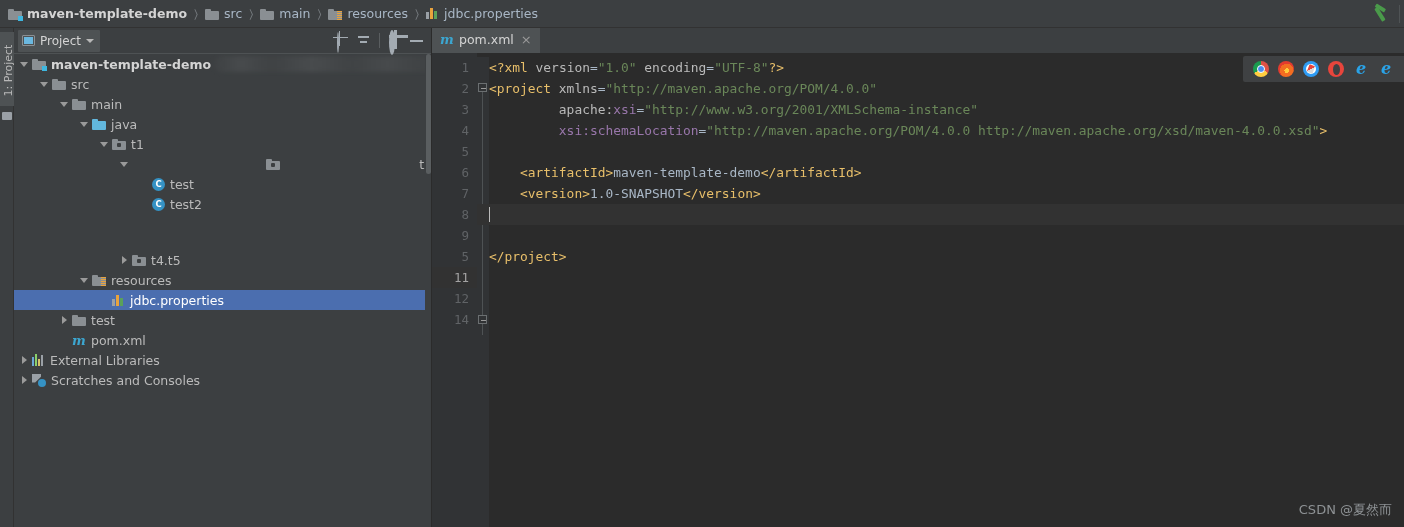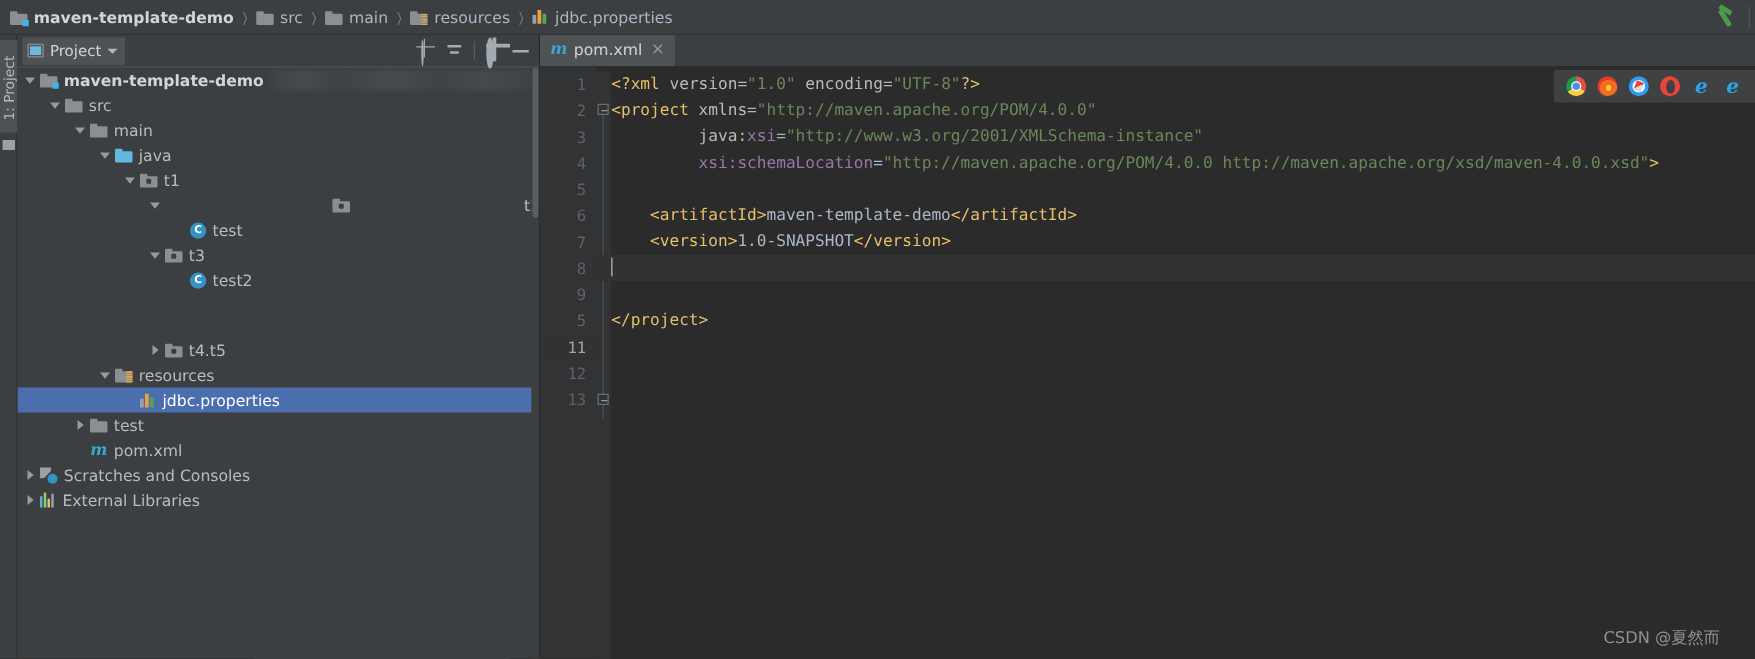--- a/index.html
+++ b/index.html
@@ -204,21 +204,21 @@
   .bico-chrome::after { content:""; position:absolute; left:4px; top:4px; width:8px; height:8px; background:#4a8ef0; border-radius:50%; border:1px solid #fff; box-sizing:border-box;}
   .bico-firefox { background: radial-gradient(circle at 55% 60%, #ffcb3a 0 18%, #f36d21 18% 52%, #e43b2e 52% 100%); }
   .bico-safari { background: #2f9cf4; }
   .bico-safari::after { content:""; position:absolute; left:3px; top:3px; width:10px; height:10px; background:#fff; border-radius:50%; }
   .bico-safari::before { content:""; position:absolute; left:5px; top:4px; width:6px; height:8px; background:linear-gradient(135deg,#e8453c 50%,#d8d8d8 50%); z-index:2; border-radius:1px; transform:rotate(20deg); }
   .bico-opera { background: #e8453c; }
   .bico-opera::after { content:""; position:absolute; left:4.5px; top:2.5px; width:7px; height:11px; background:#3f4143; border-radius:50%; }
   .bico-ie { background: transparent; color: #2aa3e8; font-family: "DejaVu Serif", serif; font-style: italic; font-weight: bold; font-size: 16px; line-height: 16px; text-align: center; }
 
   .watermark {
-    position: absolute; right: 28px; bottom: 8px;
+    position: absolute; right: 12px; bottom: 8px;
     font-size: 13px; color: #8e9295; font-family: "DejaVu Sans", sans-serif;
   }
 </style>
 </head>
 <body>
 
 <div class="app">
 
   <div class="navbar">
     <div id="crumbs" style="display:flex;align-items:center;">
@@ -349,29 +349,20 @@
             <span class="p-body"></span>
             <span class="p-dot"></span>
           </span>
           <span class="node-label">t2</span>
         </div>
         <div class="tree-row" style="padding-left: 126px;">
           <span class="arrow none"></span>
           <span class="icn icn-class">C</span>
           <span class="node-label">test</span>
         </div>
-        <div class="tree-row" style="padding-left: 106px;">
-          <span class="arrow down"></span>
-          <span class="icn icn-pkg">
-            <span class="p-tab"></span>
-            <span class="p-body"></span>
-            <span class="p-dot"></span>
-          </span>
-          <span class="node-label">t3</span>
-        </div>
         <div class="tree-row" style="padding-left: 126px;">
           <span class="arrow none"></span>
           <span class="icn icn-class">C</span>
           <span class="node-label">test2</span>
         </div>
         <div class="tree-row" style="padding-left: 106px; margin-top: 36px;">
           <span class="arrow right"></span>
           <span class="icn icn-pkg">
             <span class="p-tab"></span>
             <span class="p-body"></span>
@@ -402,38 +393,38 @@
           <span class="icn icn-folder">
             <span class="f-tab"></span>
             <span class="f-body"></span>
           </span>
           <span class="node-label">test</span>
         </div>
         <div class="tree-row" style="padding-left: 46px;">
           <span class="arrow none"></span>
           <span class="icn icn-maven">m</span>
           <span class="node-label">pom.xml</span>
-        </div>
-        <div class="tree-row" style="padding-left: 6px;">
-          <span class="arrow right"></span>
-          <span class="icn icn-scratch">
-            <span class="s-pen"></span>
-            <span class="s-clock"></span>
-          </span>
-          <span class="node-label">Scratches and Consoles</span>
         </div>
         <div class="tree-row" style="padding-left: 6px;">
           <span class="arrow right"></span>
           <span class="icn icn-lib">
             <i></i>
             <i></i>
             <i></i>
             <i></i>
           </span>
           <span class="node-label">External Libraries</span>
+        </div>
+        <div class="tree-row" style="padding-left: 6px;">
+          <span class="arrow right"></span>
+          <span class="icn icn-scratch">
+            <span class="s-pen"></span>
+            <span class="s-clock"></span>
+          </span>
+          <span class="node-label">Scratches and Consoles</span>
         </div>
         <div class="tree-scroll">
         <div class="tree-scroll-thumb"></div>
       </div>
       </div>
   </div>
   <div class="panel-divider"></div>
 
   <div class="editor-area">
     <div class="tabbar" id="tabbar">
@@ -451,31 +442,31 @@
           <div class="gnum">3</div>
           <div class="gnum">4</div>
           <div class="gnum">5</div>
           <div class="gnum">6</div>
           <div class="gnum">7</div>
           <div class="gnum">8</div>
           <div class="gnum">9</div>
           <div class="gnum">5</div>
           <div class="gnum current">11</div>
           <div class="gnum">12</div>
-          <div class="gnum">13</div>
+          <div class="gnum">14</div>
         </div>
       <div class="fold-col">
         <div class="fold-line"></div>
         <div class="fold-box b1"></div>
         <div class="fold-box b2"></div>
       </div>
       <div class="code" id="code">
           <div class="cline"><span class="punct">&lt;?</span><span class="tag">xml</span><span class="txt"> </span><span class="attr">version</span><span class="txt">=</span><span class="str">"1.0"</span><span class="txt"> </span><span class="attr">encoding</span><span class="txt">=</span><span class="str">"UTF-8"</span><span class="punct">?&gt;</span></div>
           <div class="cline"><span class="punct">&lt;</span><span class="tag">project</span><span class="txt"> </span><span class="attr">xmlns</span><span class="txt">=</span><span class="str">"http://maven.apache.org/POM/4.0.0"</span></div>
-          <div class="cline"><span class="txt">         </span><span class="attr">java:</span><span class="ns">xsi</span><span class="txt">=</span><span class="str">"http://www.w3.org/2001/XMLSchema-instance"</span></div>
+          <div class="cline"><span class="txt">         </span><span class="attr">apache:</span><span class="ns">xsi</span><span class="txt">=</span><span class="str">"http://www.w3.org/2001/XMLSchema-instance"</span></div>
           <div class="cline"><span class="txt">         </span><span class="ns">xsi:</span><span class="ns">schemaLocation</span><span class="txt">=</span><span class="str">"http://maven.apache.org/POM/4.0.0 http://maven.apache.org/xsd/maven-4.0.0.xsd"</span><span class="punct">&gt;</span></div>
           <div class="cline"></div>
           <div class="cline"><span class="txt">    </span><span class="punct">&lt;</span><span class="tag">artifactId</span><span class="punct">&gt;</span><span class="txt">maven-template-demo</span><span class="punct">&lt;/</span><span class="tag">artifactId</span><span class="punct">&gt;</span></div>
           <div class="cline"><span class="txt">    </span><span class="punct">&lt;</span><span class="tag">version</span><span class="punct">&gt;</span><span class="txt">1.0-SNAPSHOT</span><span class="punct">&lt;/</span><span class="tag">version</span><span class="punct">&gt;</span></div>
           <div class="cline current"><span class="caret"></span></div>
           <div class="cline"></div>
           <div class="cline"><span class="punct">&lt;/</span><span class="tag">project</span><span class="punct">&gt;</span></div>
         </div>
     </div>
 

